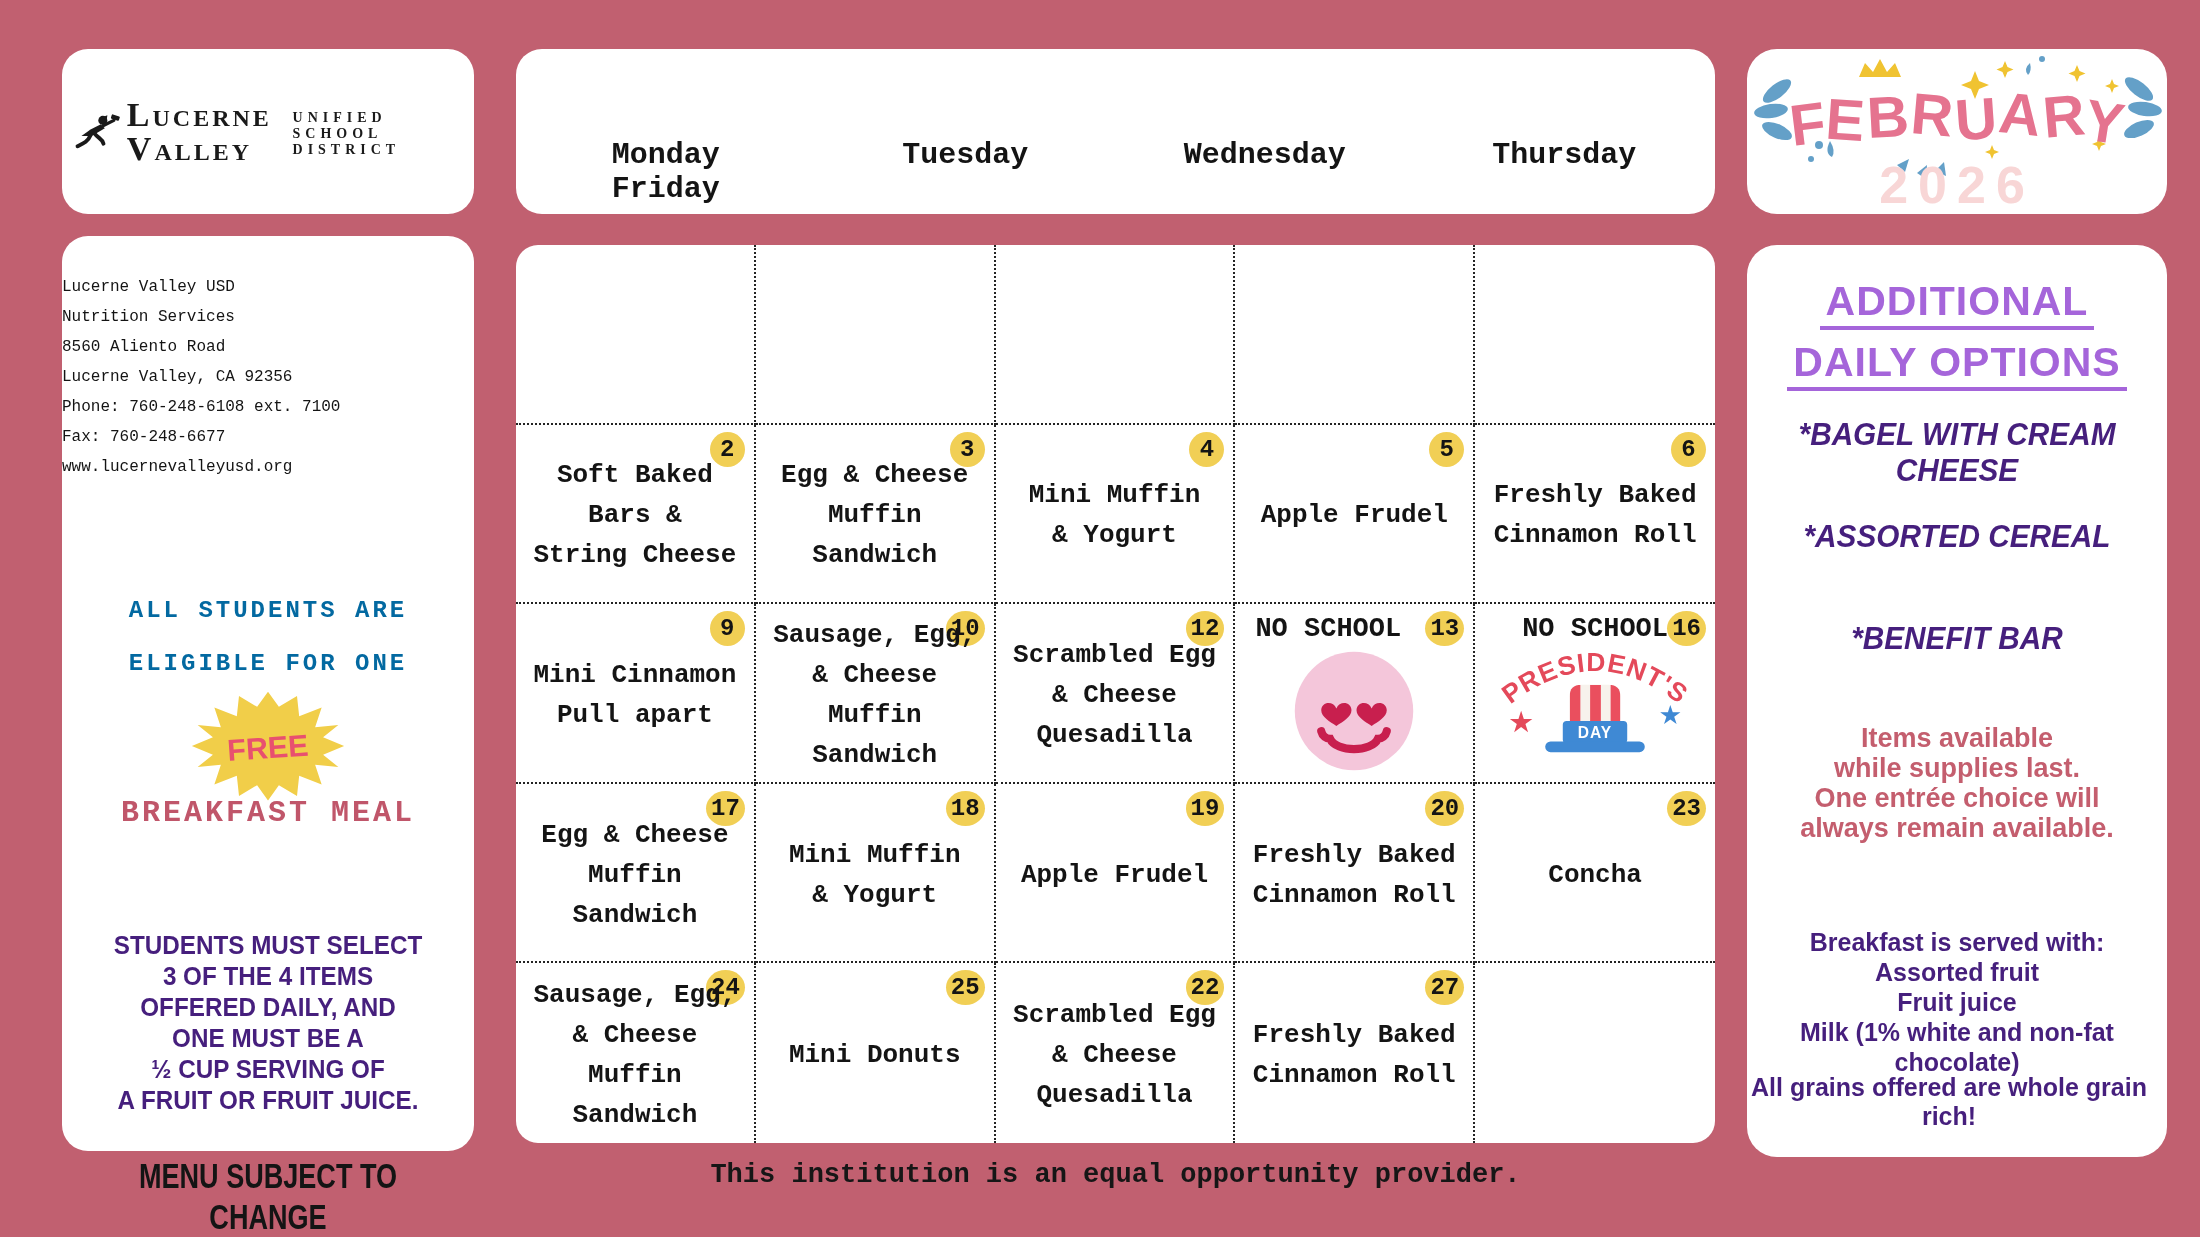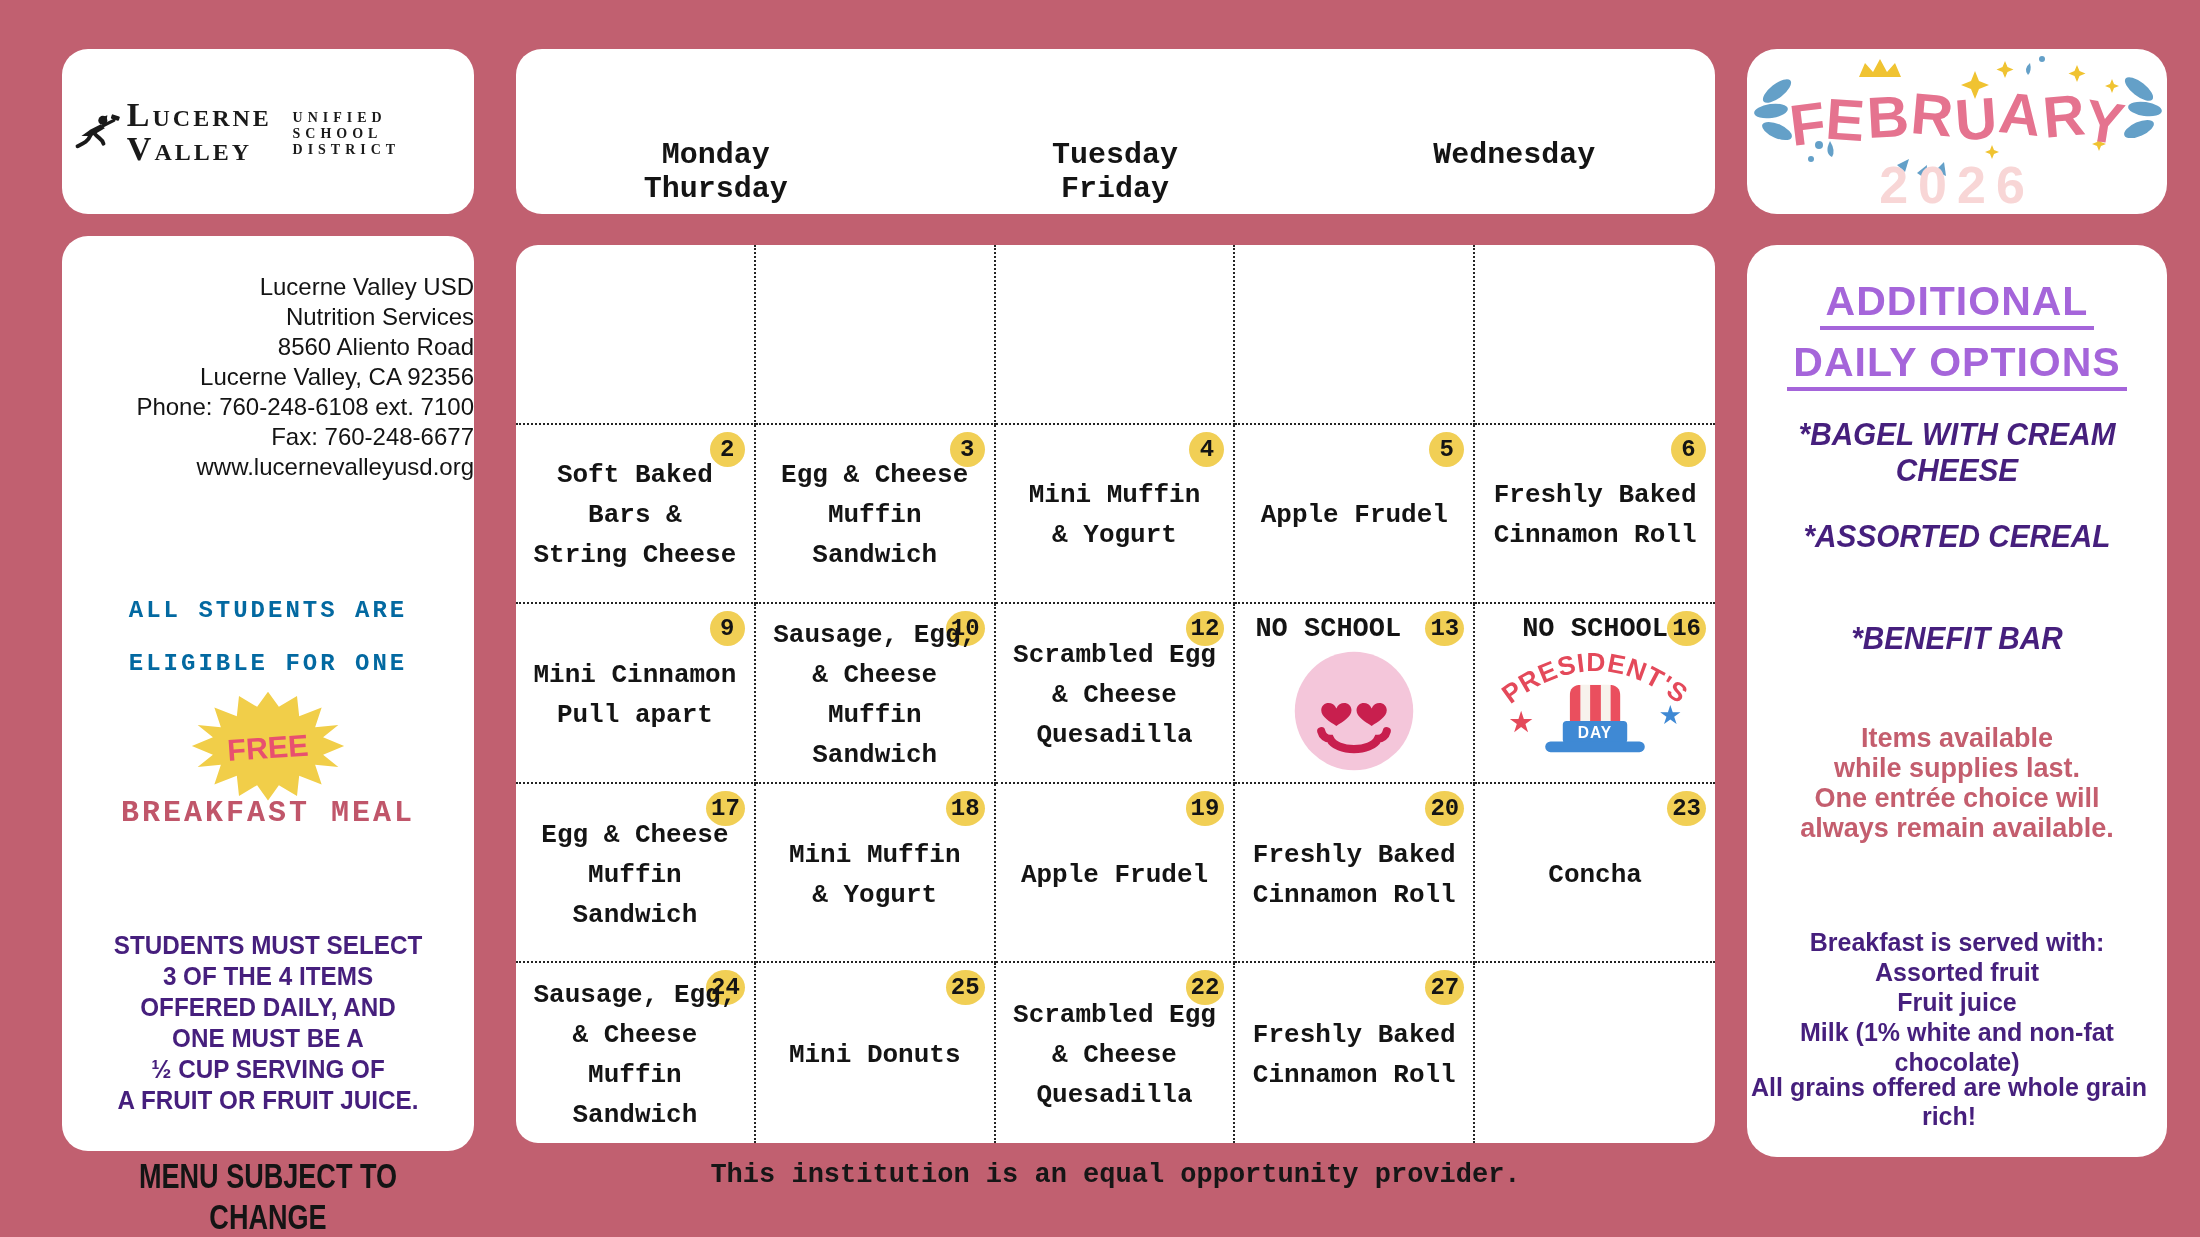--- a/index.html
+++ b/index.html
@@ -17,21 +17,21 @@
   .logo-line1 { font-family:"Liberation Serif", serif; font-variant:small-caps; font-weight:600;
     font-size:34px; letter-spacing:3px; color:#1a1a1a; line-height:1; }
   .logo-line2 { font-family:"Liberation Serif", serif; font-weight:700;
     font-size:14px; letter-spacing:5px; color:#1a1a1a; margin-top:5px; }
 
   .panel-title { left:516px; top:49px; width:1199px; height:165px; border-radius:26px; }
   .main-title { position:absolute; top:34px; left:0; right:0; text-align:center;
     font-family:"DejaVu Serif", "Liberation Serif", serif;
     font-size:64px; font-weight:500; color:#56267c; letter-spacing:0; }
   .day-row { position:absolute; bottom:8px; left:0; right:1px; display:grid;
-    grid-template-columns:repeat(3,1fr); }
+    grid-template-columns:repeat(4,1fr); }
   .day-row span { text-align:center; font-family:"Liberation Mono","DejaVu Sans Mono",monospace;
     font-weight:700; font-size:30px; color:#141414; }
 
   .panel-feb { left:1747px; top:49px; width:420px; height:165px; border-radius:30px; overflow:hidden; }
   .feb-decor { position:absolute; inset:0; }
   .feb-word { position:absolute; top:34px; left:0; right:0; text-align:center; white-space:nowrap; }
   .feb-letter { display:inline-block; color:#e5738f; font-weight:800; font-size:58px;
     font-family:"Liberation Sans", sans-serif; letter-spacing:0; padding:0 1px; }
   .feb-letter:nth-child(1){ transform:rotate(-7deg) translateY(7px); }
   .feb-letter:nth-child(2){ transform:rotate(4deg) translateY(3px); }
@@ -39,22 +39,22 @@
   .feb-letter:nth-child(4){ transform:rotate(5deg) translateY(-2px); }
   .feb-letter:nth-child(5){ transform:rotate(-4deg) translateY(2px); }
   .feb-letter:nth-child(6){ transform:rotate(6deg) translateY(-3px); }
   .feb-letter:nth-child(7){ transform:rotate(-5deg) translateY(-1px); }
   .feb-letter:nth-child(8){ transform:rotate(9deg) translateY(5px); }
   .feb-year { position:absolute; top:106px; left:0; right:0; text-align:center;
     color:#f8d6d6; font-weight:800; font-size:52px; letter-spacing:10px; }
 
   
   .panel-left { left:62px; top:236px; width:412px; height:915px; border-radius:26px; }
-  .address { position:absolute; top:36px; left:0; right:0; text-align:right;
-    font-family:Liberation Sans, sans-serif; font-size:24px;
+  .address { position:absolute; top:36px; left:0; right:0; text-align:left;
+    font-family:Liberation Mono, monospace; font-size:16px;
     line-height:30px; color:#141414; white-space:pre-line; }
   .elig { position:absolute; top:348px; left:0; right:0; text-align:center;
     font-family:"Liberation Mono","DejaVu Sans Mono",monospace; font-weight:700;
     font-size:24px; letter-spacing:3px; line-height:53px; color:#0369a1; white-space:pre-line; }
   .free-burst { position:absolute; top:452px; left:50%; transform:translateX(-50%); }
   .elig-bottom { position:absolute; top:560px; left:0; right:0; text-align:center;
     font-family:"Liberation Mono","DejaVu Sans Mono",monospace; font-weight:700;
     font-size:30px; letter-spacing:3px; color:#c0566a; }
   .select-note { position:absolute; top:694px; left:0; right:0; text-align:center;
     font-weight:700; font-size:25px; line-height:31px; color:#461f7d;

